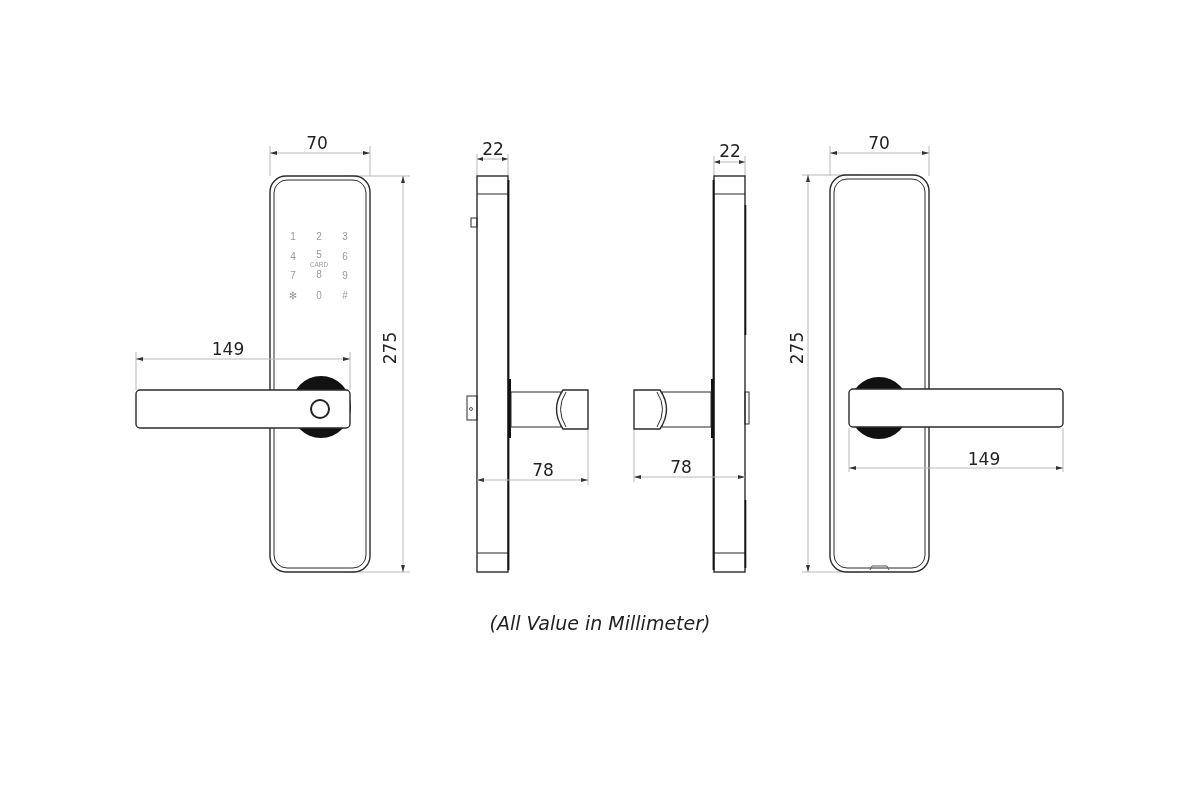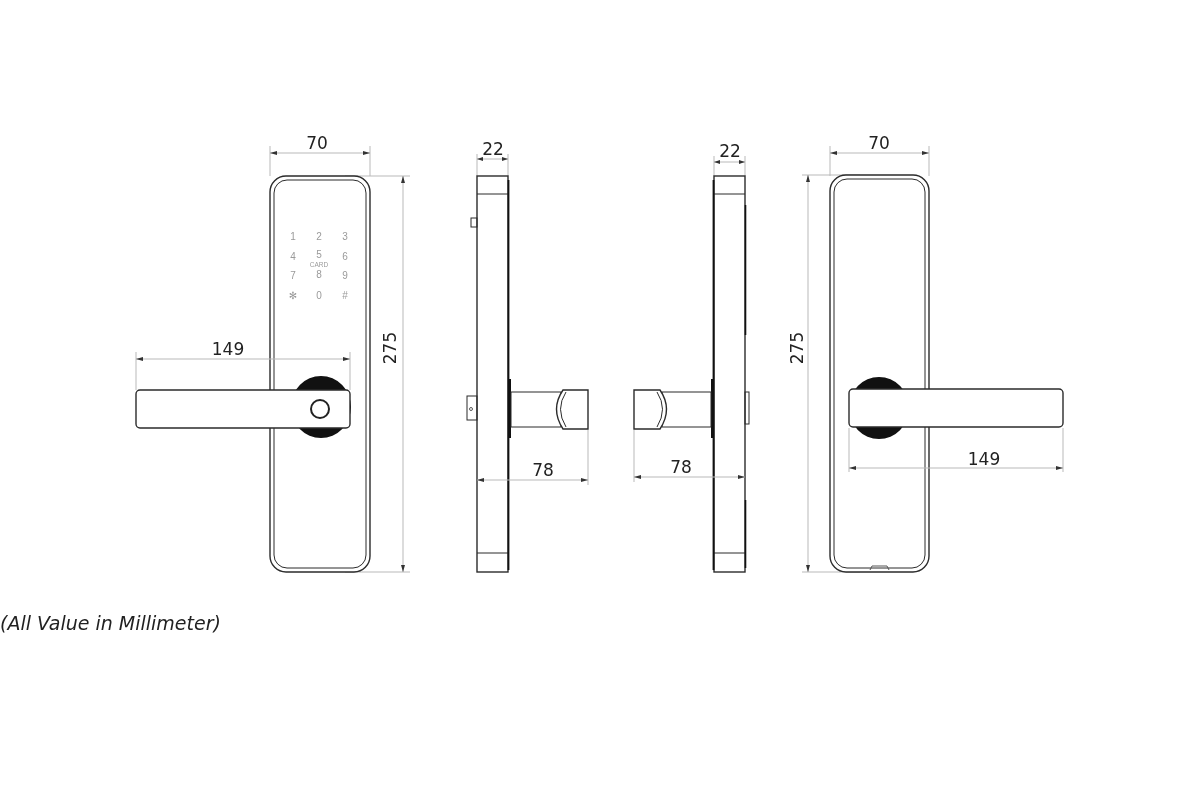--- a/index.html
+++ b/index.html
@@ -1,21 +1,21 @@
 <!DOCTYPE html>
 <html><head>
   <meta charset="utf-8">
   <style>
     html, body { margin: 0; padding: 0; background: #ffffff; }
     body { width: 1200px; height: 800px; position: relative; overflow: hidden; font-family: "DejaVu Sans", sans-serif; }
     svg { position: absolute; left: 0; top: 0; }
     .dim-text { font-family: "DejaVu Sans", sans-serif; font-size: 17px; fill: #222222; }
     .key-text { font-family: "Liberation Sans", sans-serif; font-size: 10px; fill: #9a9a9a; }
     .card-text { font-family: "Liberation Sans", sans-serif; font-size: 6.5px; fill: #9a9a9a; }
-    .caption { position: absolute; left: 0; width: 1200px; top: 612px; text-align: left; font-family: "DejaVu Sans", sans-serif; font-style: italic; font-size: 19px; color: #222222; }
+    .caption { position: absolute; left: 0; width: 1200px; top: 612px; text-align: center; font-family: "DejaVu Sans", sans-serif; font-style: italic; font-size: 19px; color: #222222; }
     .outline { fill: #ffffff; stroke: #2b2b2b; stroke-width: 1.4; }
     .outline-thin { fill: none; stroke: #2b2b2b; stroke-width: 1; }
     .dim-line { stroke: #b9b9b9; stroke-width: 1; fill: none; }
     .arrow { fill: #333333; }
   </style>
 </head>
 <body>
 
 <svg width="1200" height="800" viewBox="0 0 1200 800">
 

